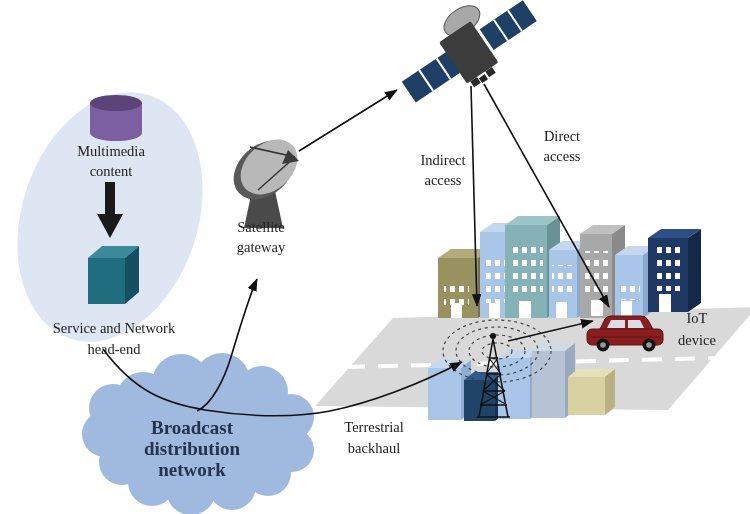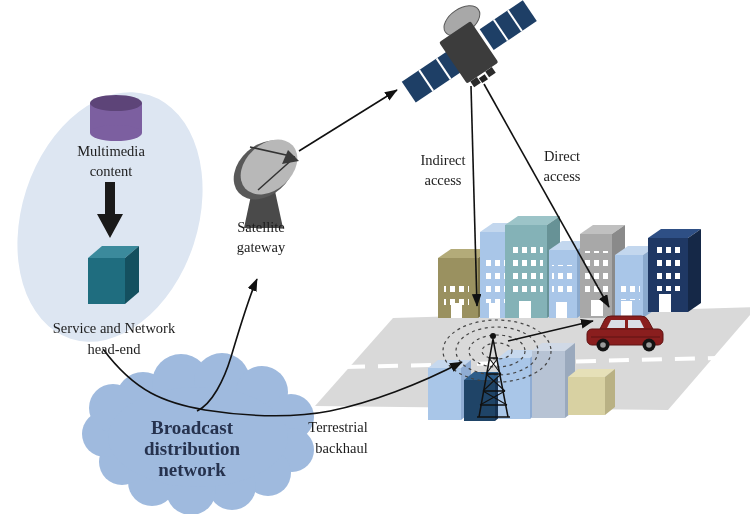--- a/index.html
+++ b/index.html
@@ -222,20 +222,22 @@
 
 <div class="lbl" style="left:111px;top:141px;">Multimedia
 content</div>
 <div class="lbl lh21" style="left:114px;top:318px;">Service and Network
 head-end</div>
 <div class="lbl" style="left:261px;top:217px;">Satellite
 gateway</div>
 <div class="lbl bold" style="left:192px;top:417px;">Broadcast
 distribution
 network</div>
-<div class="lbl lh21" style="left:338px;top:417px;text-align:right;">Terrestrial
+<div class="lbl lh21" style="left:374px;top:417px;">Terrestrial
 backhaul</div>
 <div class="lbl" style="left:443px;top:150px;">Indirect
 access</div>
-<div class="lbl" style="left:562px;top:146px;text-align:center;">Direct
+<div class="lbl" style="left:562px;top:126px;text-align:center;">Direct
 access</div>
+<div class="lbl lh22" style="left:697px;top:307px;">IoT
+device</div>
 
 </div>
 
 </body></html>

